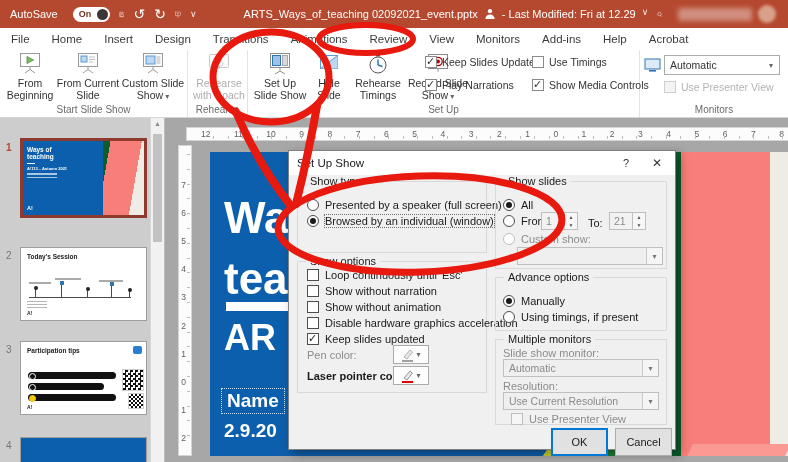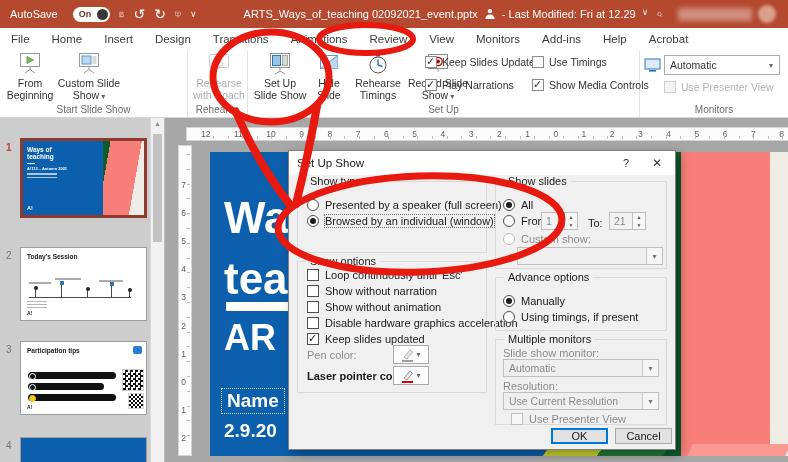--- a/index.html
+++ b/index.html
@@ -187,21 +187,21 @@
     display:flex;align-items:center;padding-left:5px;font-size:10.5px;cursor:default}
   .combo .ar{margin-left:auto;width:16px;height:100%;border-left:1px solid #C9C9C9;background:#F5F5F5;
     display:flex;align-items:center;justify-content:center;font-size:8px;color:#777}
   .cmb-custom{left:228px;top:96px;width:146px}
   .r-manually{left:214px;top:144px}.r-timings{left:214px;top:160px}
   .lbl-mon{position:absolute;left:214px;top:196px;color:#8C8C8C}
   .cmb-mon{left:214px;top:208px;width:156px}
   .lbl-res{position:absolute;left:214px;top:229px;color:#8C8C8C}
   .cmb-res{left:214px;top:241px;width:156px}
   .c-presenter{left:222px;top:262px}
-  .dbtn{position:absolute;top:277px;width:57px;height:16px;background:#E1E1E1;border:1px solid #ADADAD;
+  .dbtn{position:absolute;top:277px;width:57px;height:28px;background:#E1E1E1;border:1px solid #ADADAD;
     display:flex;align-items:center;justify-content:center;font-size:11px;color:#1A1A1A;cursor:pointer}
   .dbtn.focus{border:2px solid #0078D7}
   .b-ok{left:262px}.b-cancel{left:326px}
 
   
   .ann{position:absolute;left:0;top:0;width:788px;height:462px;z-index:20;pointer-events:none}
 </style>
 </head>
 <body>
 
@@ -266,20 +266,29 @@
 
     <div class="rgroup g-start">
       <div class="rbtns">
         <div class="rbtn" style="width:52px">
           <svg width="26" height="23" viewBox="0 0 26 23">
             <rect x="3.5" y="1.5" width="19" height="13" fill="#FDFDFD" stroke="#9A9A9A"></rect>
             <polygon points="10,4.5 16.5,8 10,11.5" fill="#7CBF5E" stroke="#568E3F" stroke-width="0.8"></polygon>
             <path d="M13 14.5v3M8 21l5-3.5M18 21l-5-3.5" stroke="#9A9A9A" fill="none"></path>
           </svg>
           <span class="rbl">From Beginning</span>
+        </div>
+        <div class="rbtn" style="width:64px">
+          <svg width="26" height="23" viewBox="0 0 26 23">
+            <rect x="3.5" y="1.5" width="19" height="13" fill="#FDFDFD" stroke="#9A9A9A"></rect>
+            <rect x="6" y="4" width="6" height="6" fill="#BDD7EE" stroke="#5B9BD5"></rect>
+            <path d="M14 5h6M14 7.5h6M14 10h4" stroke="#BFBFBF"></path>
+            <path d="M13 14.5v3M8 21l5-3.5M18 21l-5-3.5" stroke="#9A9A9A" fill="none"></path>
+          </svg>
+          <span class="rbl">From Current Slide</span>
         </div>
         <div class="rbtn" style="width:66px">
           <svg width="26" height="23" viewBox="0 0 26 23">
             <rect x="3.5" y="1.5" width="19" height="13" fill="#FDFDFD" stroke="#9A9A9A"></rect>
             <rect x="6" y="4" width="9" height="8" fill="#BDD7EE" stroke="#5B9BD5"></rect>
             <rect x="16.5" y="4" width="4" height="8" fill="#D9D9D9"></rect>
             <path d="M13 14.5v3M8 21l5-3.5M18 21l-5-3.5" stroke="#9A9A9A" fill="none"></path>
           </svg>
           <span class="rbl"><span>Custom Slide Show</span><span class="dd"></span></span>
         </div>

